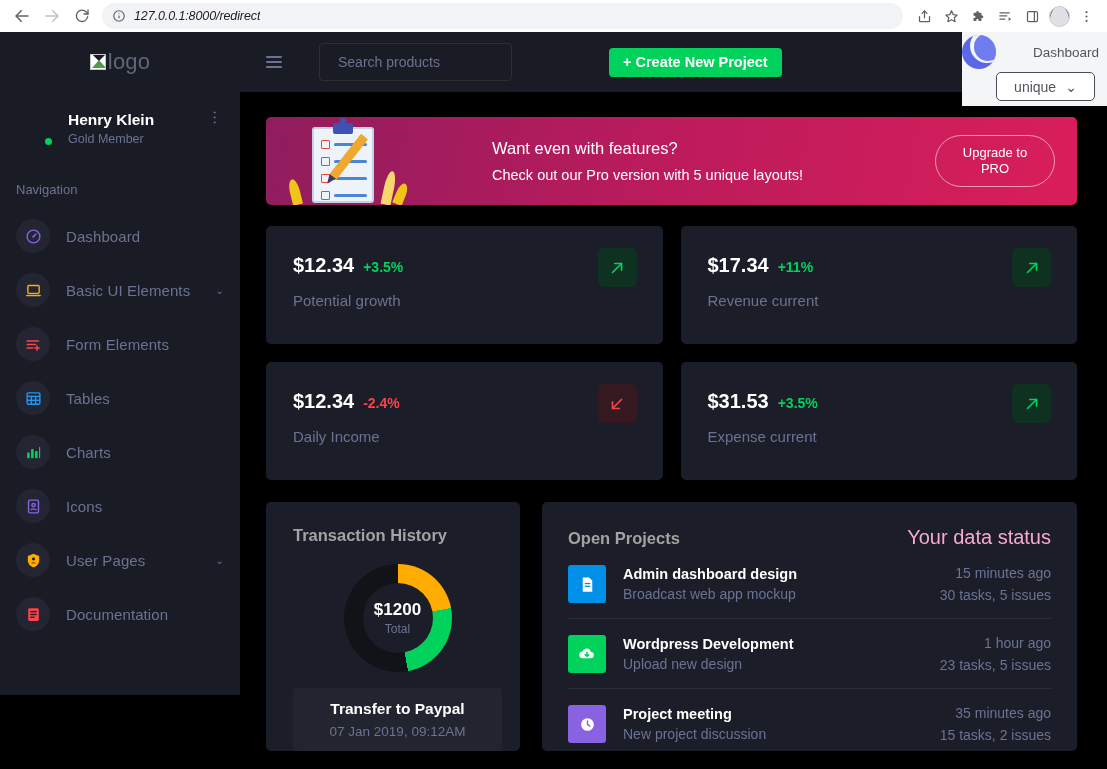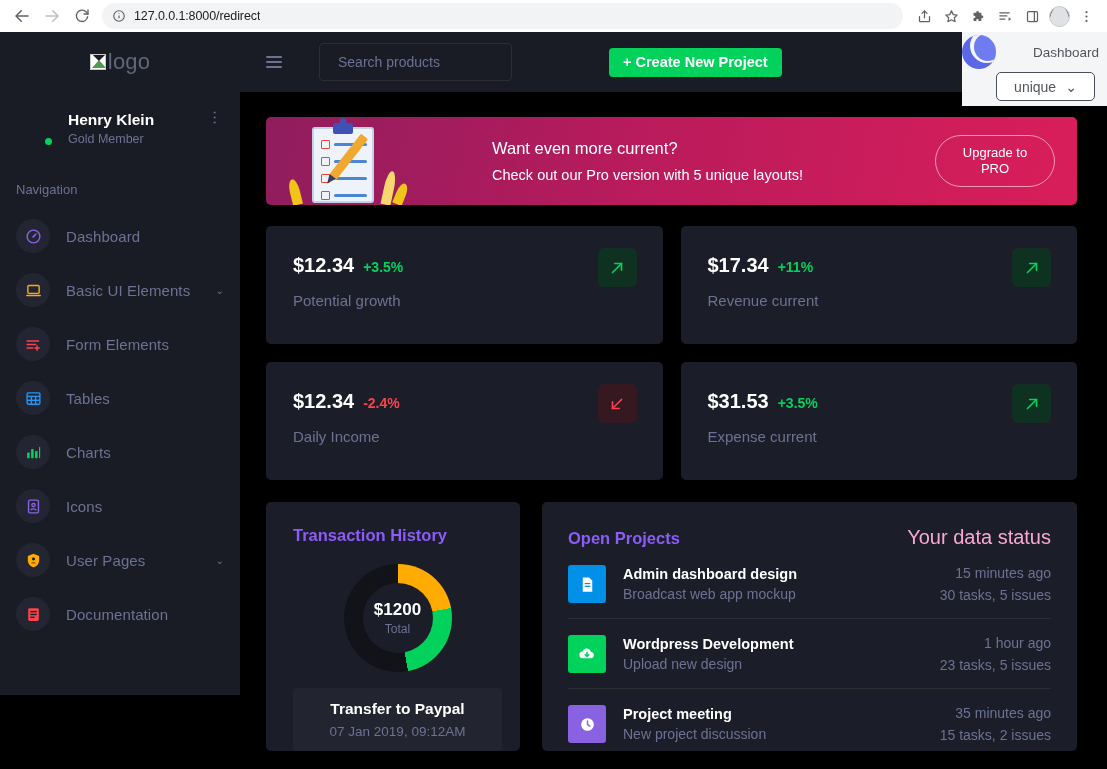--- a/index.html
+++ b/index.html
@@ -30,20 +30,21 @@
   .omnibox {
     flex: 1;
     height: 26px;
     background: #f1f3f4;
     border-radius: 13px;
     display: flex; align-items: center;
     padding: 0 10px;
     margin: 0 6px 0 4px;
     gap: 8px;
     min-width: 0;
+    font-style: italic;
   }
   .omnibox .site-info { color:#5f6368; flex:none; display:flex; }
   .omni-url {
     font-size: 12.5px;
     color: #202124;
     white-space: nowrap; overflow: hidden; text-overflow: ellipsis;
     letter-spacing: -0.1px;
   }
   .chrome-icons { display: flex; align-items: center; gap: 1px; flex: none; }
   .chrome-icons .ci {
@@ -281,21 +282,21 @@
     width: 39px; height: 39px; border-radius: 6px;
     display: flex; align-items: center; justify-content: center;
     flex: none; margin-top: -6px;
   }
   .arr-up { background: #0f3122; color: #00d25b; }
   .arr-down { background: #361820; color: #fc424a; }
 
   
   .bottom { display: flex; gap: 22px; margin-top: 22px; }
   .txn-card { width: 254px; flex: none; padding: 24px 18px 0 27px; height: 249px; }
-  .panel-title { color: #8b5cf6; font-size: 16.5px; font-weight: 700; }
+  .panel-title { color: #a3a3a3; font-size: 16.5px; font-weight: 700; }
   .donut-wrap { display: flex; justify-content: center; margin-top: 19px; position: relative; }
   .donut {
     width: 108px; height: 108px; border-radius: 50%;
     position: relative;
   }
   .donut::after {
     content: ""; position: absolute; inset: 19px;
     background: #1b1e28; border-radius: 50%;
   }
   .donut-center {
@@ -628,21 +629,21 @@
                 <span class="clip-line"></span>
               </div>
             <div class="clip-row" style="top:61px">
                 <span class="clip-chk"></span>
                 <span class="clip-line"></span>
               </div>
           </div>
           <div class="pencil"></div>
         </div>
         <div class="promo-text">
-          <div class="promo-t1">Want even more current?</div>
+          <div class="promo-t1">Want even with features?</div>
           <div class="promo-t2">Check out our Pro version with 5 unique layouts!</div>
         </div>
         <button class="promo-btn">
           <span>Upgrade to</span><br>
           <span>PRO</span>
         </button>
       </div>
 
       <div class="stat-grid">
 

